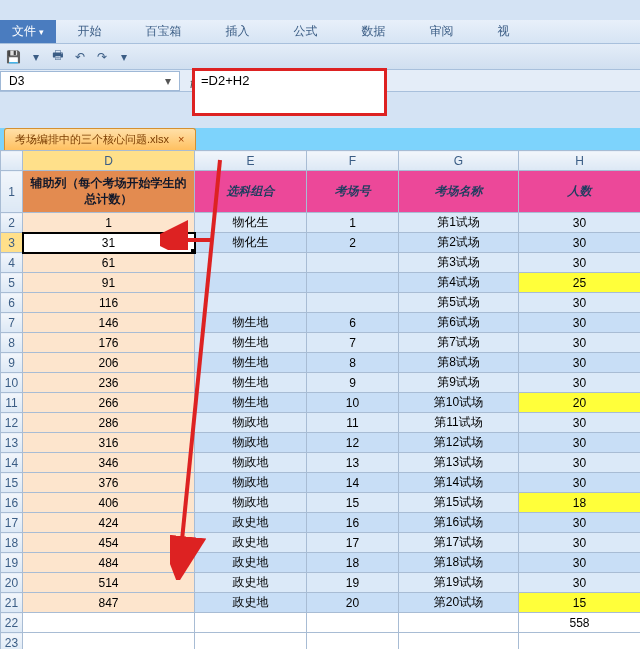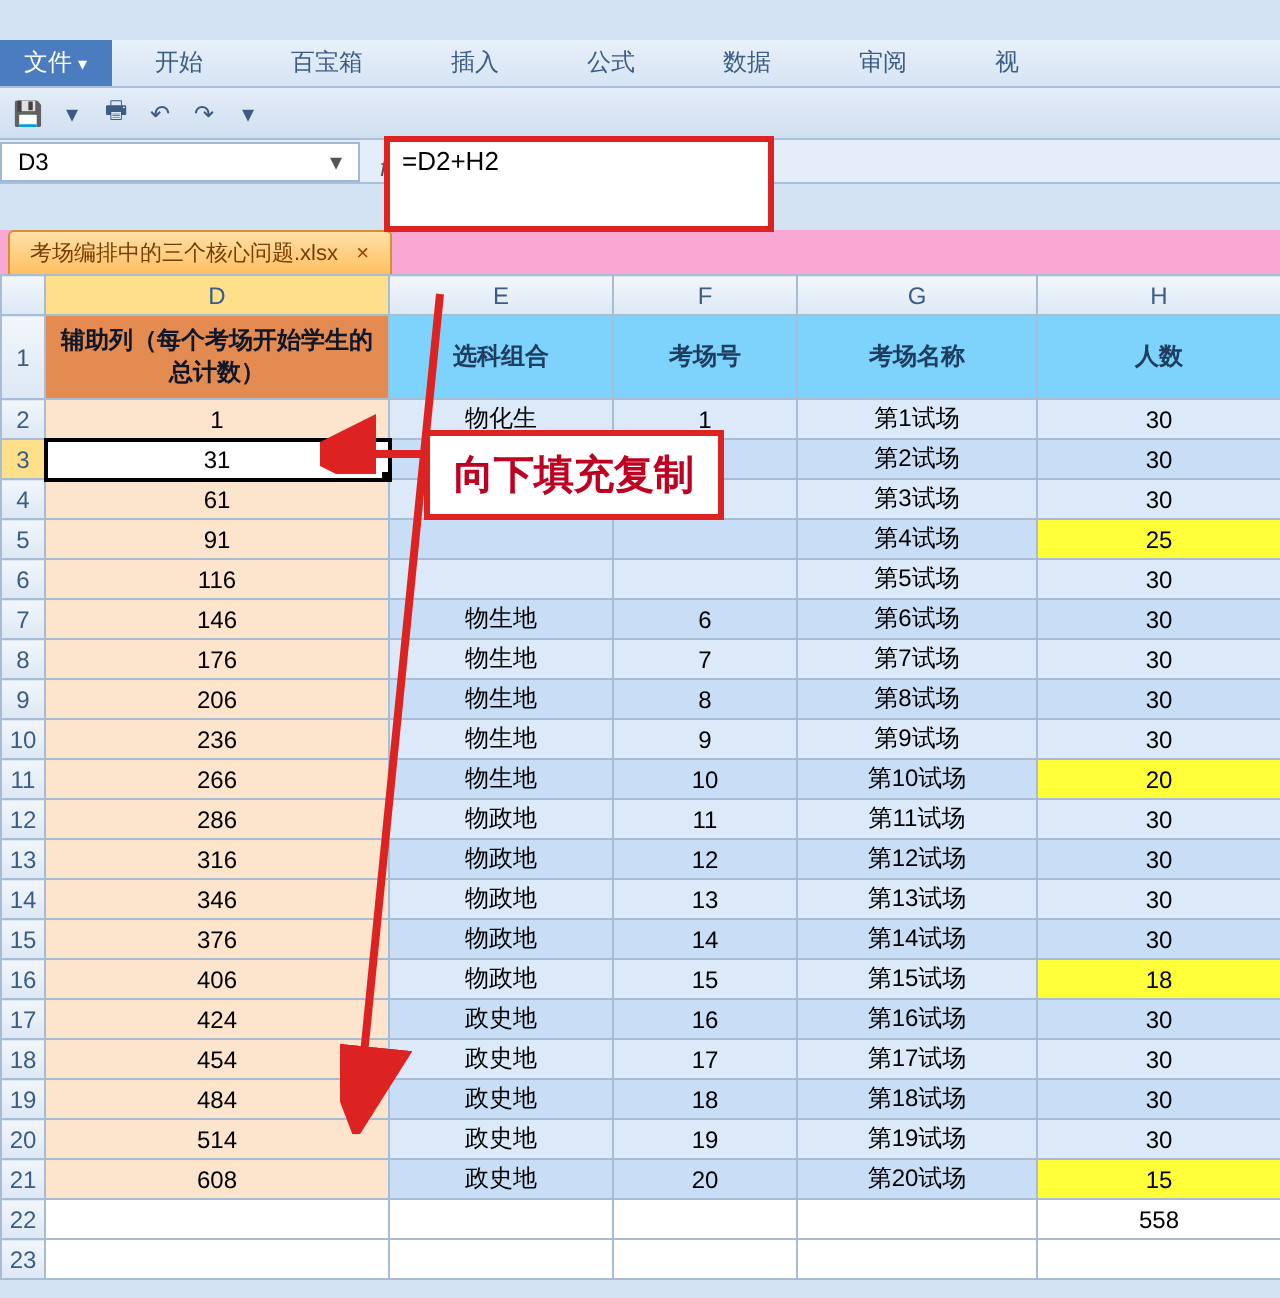--- a/index.html
+++ b/index.html
@@ -17,21 +17,21 @@
 
 .formula-row { display: flex; align-items: flex-end; background: #e4edf8; height: 22px; border-bottom: 1px solid #a8c0dc; position: relative; }
 .name-box { width: 180px; background: #fff; border: 1px solid #9fb8d6; padding: 2px 8px; font-size: 12px; display: flex; align-items: center; }
 .name-box .dd { margin-left: auto; color: #555; }
 .fx-box { display: flex; align-items: center; margin-left: 4px; }
 .fx-label { font-style: italic; color: #555; padding: 0 6px; }
 .formula-input-wrap { border: 3px solid #d22; background: #fff; position: absolute; left: 192px; top: -2px; width: 195px; height: 48px; padding: 2px 6px; z-index: 5; }
 .formula-input { border: none; outline: none; width: 100%; font-size: 13px; }
 
 
-.wb-tabs { background: #f9a8d4; height: 22px; display: flex; align-items: flex-end; padding-left: 4px; margin-top: 23px; }
+.wb-tabs { background: #7dd3fc; height: 22px; display: flex; align-items: flex-end; padding-left: 4px; margin-top: 36px; }
 .wb-tab { background: linear-gradient(#ffe0a8, #ffc060); border: 1px solid #d49030; border-bottom: none; padding: 3px 10px; font-size: 11px; color: #7a3c00; border-radius: 3px 3px 0 0; }
 .wb-tab .x { margin-left: 6px; color: #a04000; }
 
 
 .grid-wrap { position: relative; }
 table.grid { border-collapse: collapse; table-layout: fixed; width: 640px; }
 .grid th, .grid td { border: 1px solid #a8bcd4; height: 20px; text-align: center; font-size: 12px; overflow: hidden; }
 .col-rowhdr { width: 22px; }
 .col-D { width: 172px; }
 .col-E { width: 112px; }
@@ -40,21 +40,21 @@
 .col-H { width: 122px; }
 
 
 .colhdr { background: linear-gradient(#f2f6fb, #dce8f5); color: #3b5d85; font-weight: normal; height: 20px; }
 .colhdr.sel { background: #ffe08a; }
 .rowhdr { background: linear-gradient(#f2f6fb, #dce8f5); color: #3b5d85; font-weight: normal; }
 .rowhdr.sel { background: #ffe08a; }
 
 
 .title-cell-D { background: #e38b50; color: #0f172a; font-weight: bold; line-height: 1.3; padding: 4px; }
-.title-cell { background: #7dd3fc; color: #1f3d5f; font-weight: bold; }
+.title-cell { background: #ec4899; color: #1f3d5f; font-weight: bold; font-style: italic; }
 .row-titles td, .row-titles th { height: 42px; }
 
 
 .cell-D { background: #fde5cd; }
 .cell-blue { background: #dbe9f8; }
 .cell-blue2 { background: #c8def6; }
 .cell-yellow { background: #ffff3a; }
 .cell-white { background: #fff; }
 
 
@@ -289,21 +289,21 @@
         <tr>
           <th class="rowhdr">20</th>
           <td class="cell-D">514</td>
           <td class="cell-blue">政史地</td>
           <td class="cell-blue">19</td>
           <td class="cell-blue">第19试场</td>
           <td class="cell-blue">30</td>
         </tr>
         <tr>
           <th class="rowhdr">21</th>
-          <td class="cell-D">608</td>
+          <td class="cell-D">847</td>
           <td class="cell-blue2">政史地</td>
           <td class="cell-blue2">20</td>
           <td class="cell-blue2">第20试场</td>
           <td class="cell-yellow">15</td>
         </tr>
       </tbody>
   <tbody>
         <tr>
     <th class="rowhdr">22</th>
     <td class="cell-white"></td>
@@ -316,21 +316,20 @@
     <th class="rowhdr">23</th>
     <td class="cell-white"></td>
     <td class="cell-white"></td>
     <td class="cell-white"></td>
     <td class="cell-white"></td>
     <td class="cell-white"></td>
   </tr>
 </tbody>
     </table>
 
-<div class="anno-box anno-fill">向下填充复制</div>
 
 <svg class="arrow-svg" style="left:170px;top:0px" width="70" height="430">
   <defs>
         <marker id="ah1" markerWidth="12" markerHeight="12" refX="6" refY="6" orient="auto">
           <path d="M0,0 L12,6 L0,12 Z" fill="#d22"></path>
         </marker>
       </defs>
   <line x1="50" y1="10" x2="10" y2="410" stroke="#d22" stroke-width="4" marker-end="url(#ah1)"></line>
 </svg>
 <svg class="arrow-svg" style="left:160px;top:60px" width="60" height="40">

